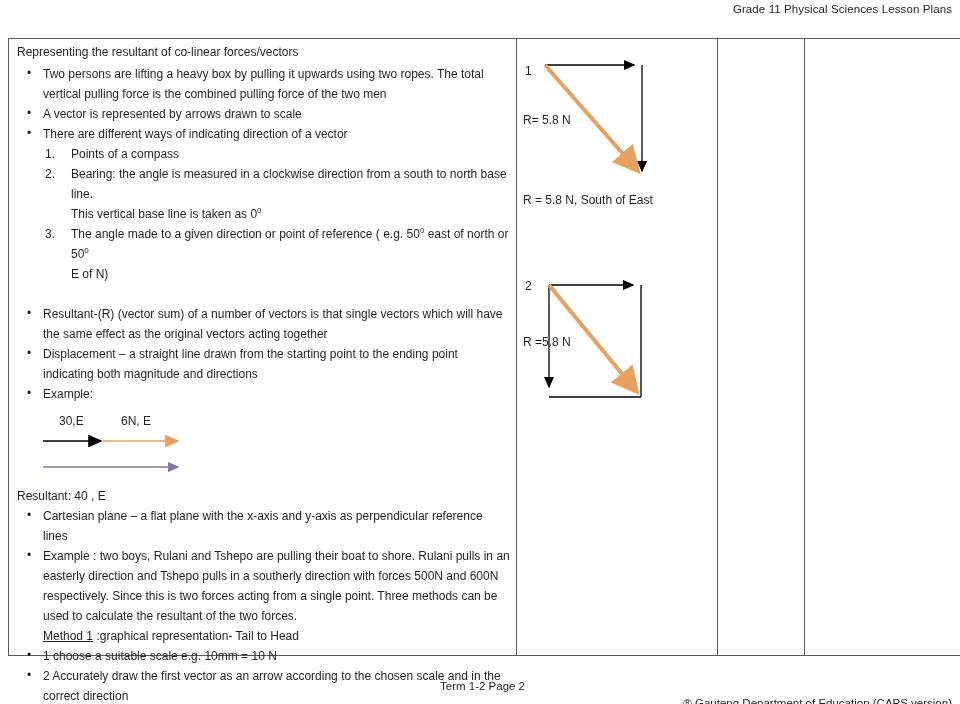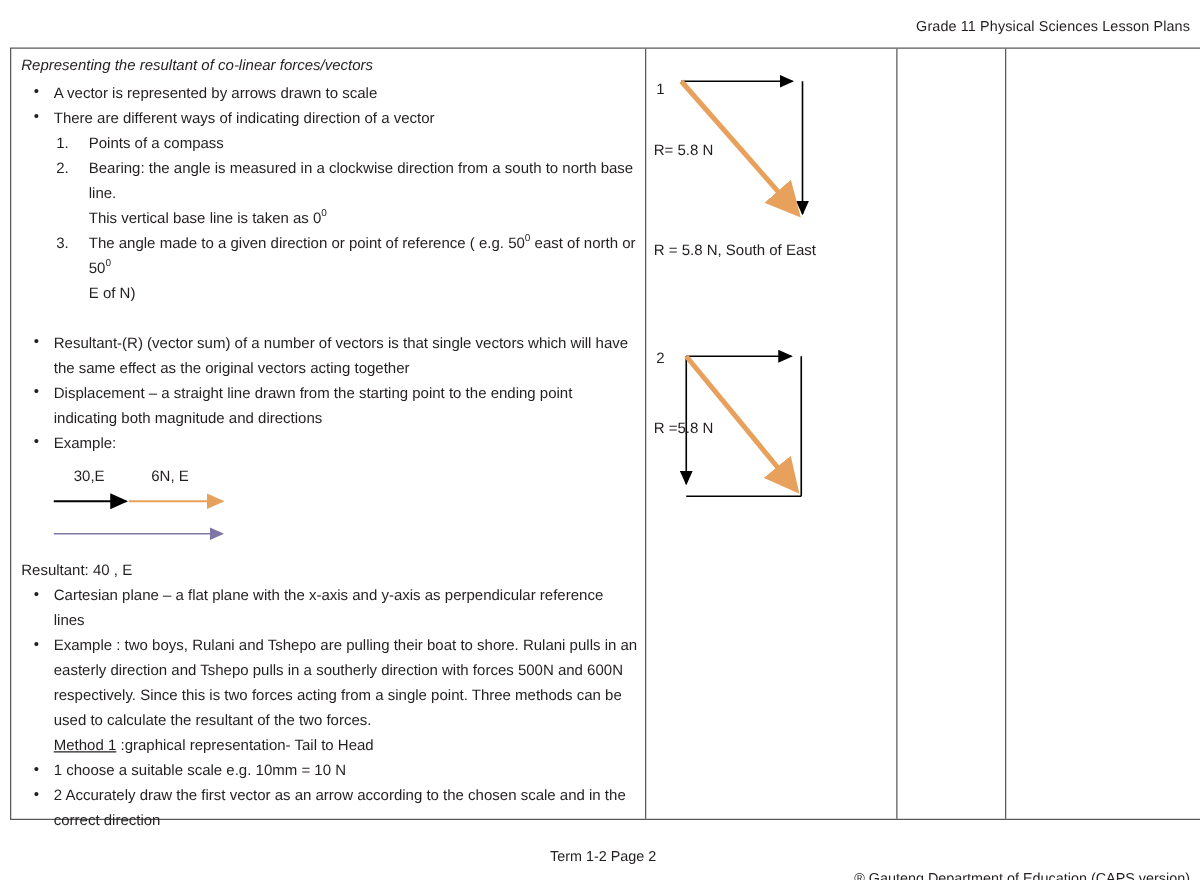--- a/index.html
+++ b/index.html
@@ -19,21 +19,21 @@
   
   .page-header {
     position: absolute;
     top: 0;
     left: 0;
     right: 8px;
     height: 22px;
     text-align: right;
     font-size: 11.5px;
     color: #231f20;
-    padding-top: 16px;
+    padding-top: 3px;
     box-sizing: border-box;
     letter-spacing: .1px;
   }
 
   
   .lesson-table {
     position: absolute;
     top: 38px;
     left: 8px;
     width: 1040px;       
@@ -64,21 +64,20 @@
   .col-last {
     flex: 1;
     box-sizing: border-box;
   }
 
   
   .lead-line {
     font-size: 12px;
     line-height: 17px;
     padding: 1px 0 3px 2px;
-    font-style: italic;
   }
   ul.bullets {
     margin: 0;
     padding: 0;
     list-style: none;
   }
   ul.bullets > li {
     position: relative;
     padding-left: 28px;
     font-size: 12px;
@@ -181,20 +180,21 @@
   <span>Grade 11 Physical Sciences Lesson Plans</span>
 </div>
 
 <div class="lesson-table">
 
   <div class="col-main">
 
     <div class="lead-line">Representing  the resultant of co-linear forces/vectors</div>
 
     <ul class="bullets">
+      <li class="bul">Two persons are lifting a heavy box by pulling it upwards using two ropes. The total vertical pulling force is the combined pulling force of the two men</li>
       <li class="bul">A vector is represented  by arrows drawn to scale</li>
       <li class="bul">There are different ways of indicating direction of a vector</li>
     </ul>
 
     <ol class="numbered">
       <li>
         <span class="num">1.</span>
         <span>Points of  a compass</span>
       </li>
       <li>

